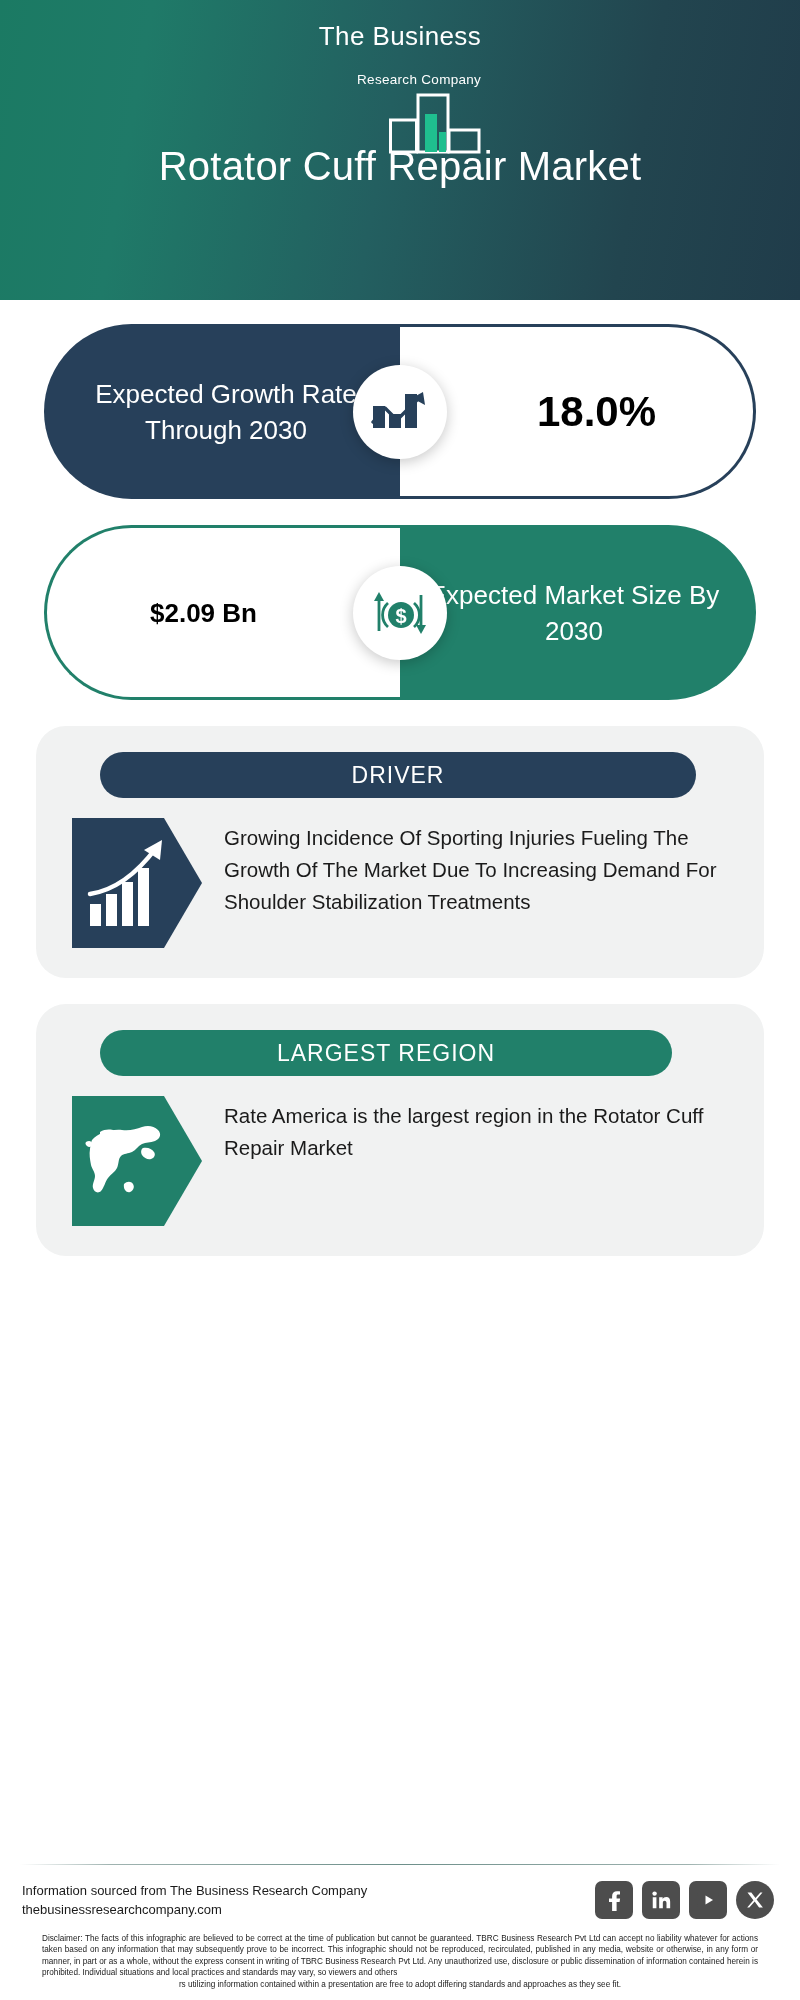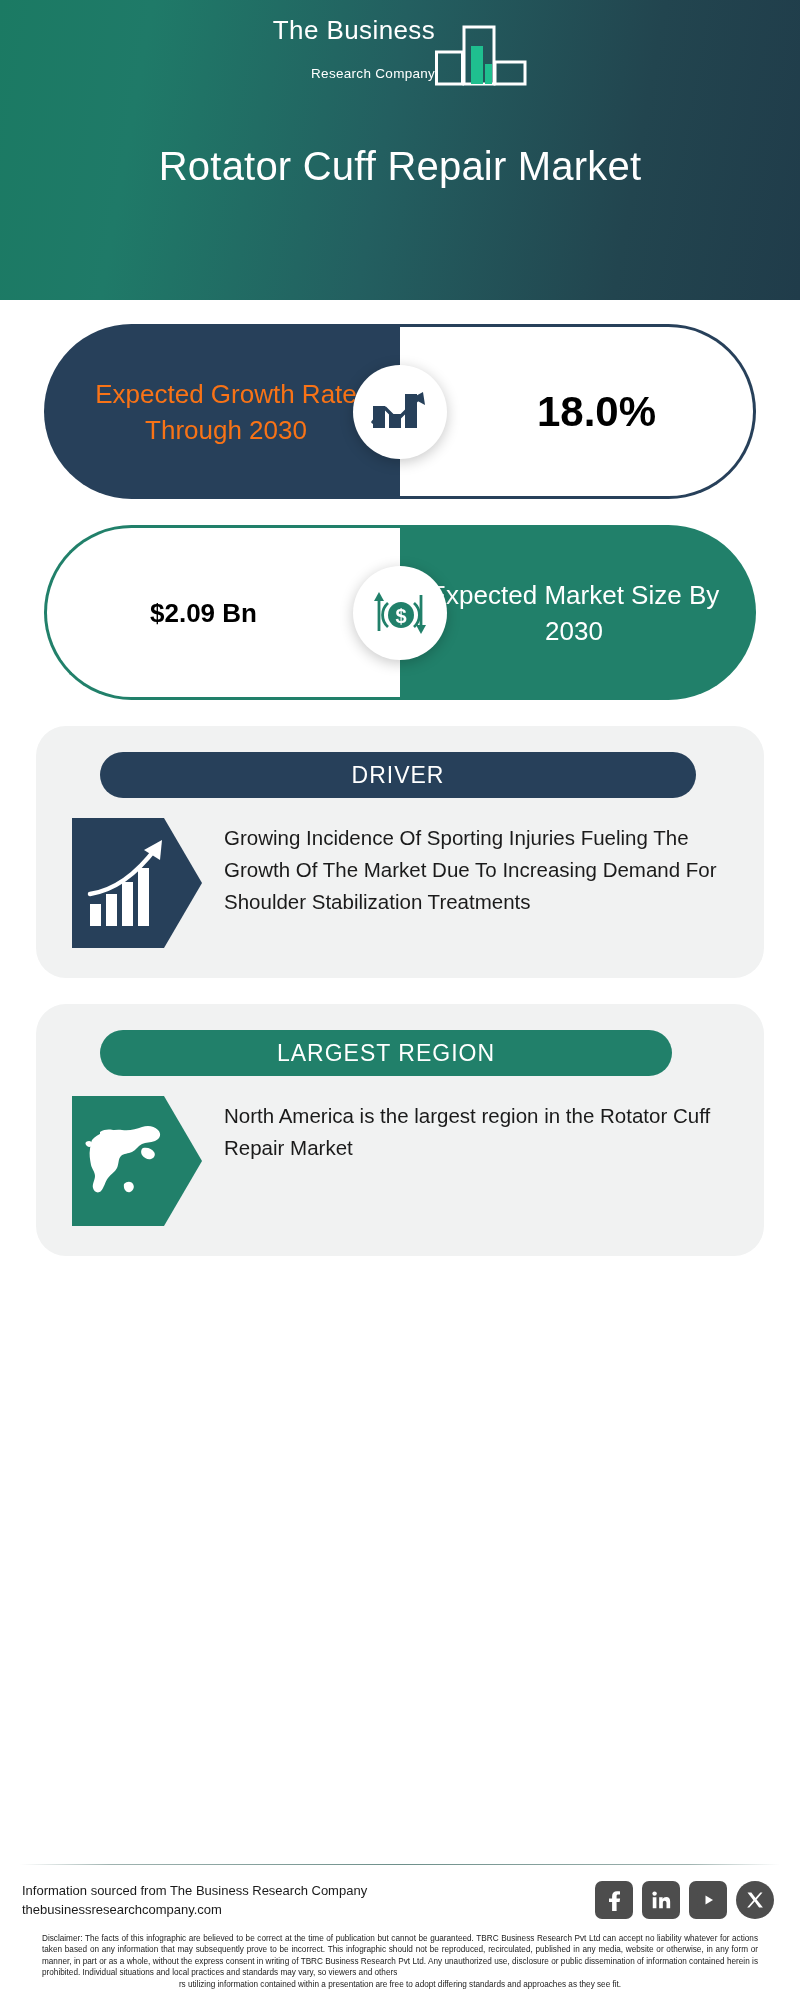--- a/index.html
+++ b/index.html
@@ -21,20 +21,21 @@
     display:flex;
     flex-direction:column;
     align-items:center;
   }
   .logo{
     margin-top:22px;
     display:flex;
     align-items:flex-end;
     gap:0;
     height:64px;
+    flex-direction:column;
   }
   .logo-text{
     display:flex;flex-direction:column;align-items:flex-end;
     padding-bottom:4px;
   }
   .logo-line1{
     color:#ffffff;font-size:26px;letter-spacing:.4px;line-height:28px;font-weight:400;
   }
   .logo-line2{
     color:#ffffff;font-size:13.5px;letter-spacing:.3px;line-height:16px;font-weight:400;margin-top:22px;
@@ -64,21 +65,21 @@
     display:flex;
     margin-bottom:26px;
   }
 
   
   .stat-a .left{
     width:50%;
     background:#27405a;
     border-radius:88px 0 0 88px;
     display:flex;align-items:center;justify-content:center;
-    color:#f97316;
+    color:#ffffff;
     font-size:26px;
     line-height:36px;
     text-align:center;
     padding:0 26px 0 34px;
   }
   .stat-a .right{
     width:50%;
     background:#ffffff;
     border:3px solid #27405a;
     border-left:none;
@@ -303,21 +304,21 @@
                      C33 86 32 92 29 95 C26 98 22 96 21 92 C20 88 23 84 23 80
                      C23 76 20 73 19 69 C18 64 17 58 18 53 C18.5 49 19 46 20 44 Z"></path>
             <path d="M71 52 C76 51 80 53 82 56 C84 59 82 62 79 63 C76 64 72 62 70 59
                      C68.5 56.5 69 53 71 52 Z"></path>
             <path d="M28 36 C33 33 39 33 43 35 C46 36.5 45 39 41 40 C36 41 30 40 28 38 Z"></path>
             <path d="M52 88 C55 85 59 85 61 88 C63 91 61 95 58 96 C55 97 51 94 52 88 Z"></path>
             <path d="M14 46 C17 44 20 45 20 48 C20 51 17 52 15 50 C13.5 48.8 13 47 14 46 Z"></path>
           </g>
         </svg>
       </div>
-      <div class="panel-text">North America is the largest region in the Rotator Cuff Repair Market</div>
+      <div class="panel-text">Rate America is the largest region in the Rotator Cuff Repair Market</div>
     </div>
   </div>
 
   <div class="footer">
     <div class="footer-rule"></div>
 
     <div class="footer-top">
       <div class="credit">
         <div>Information sourced from The Business Research Company</div>
         <div>thebusinessresearchcompany.com</div>

